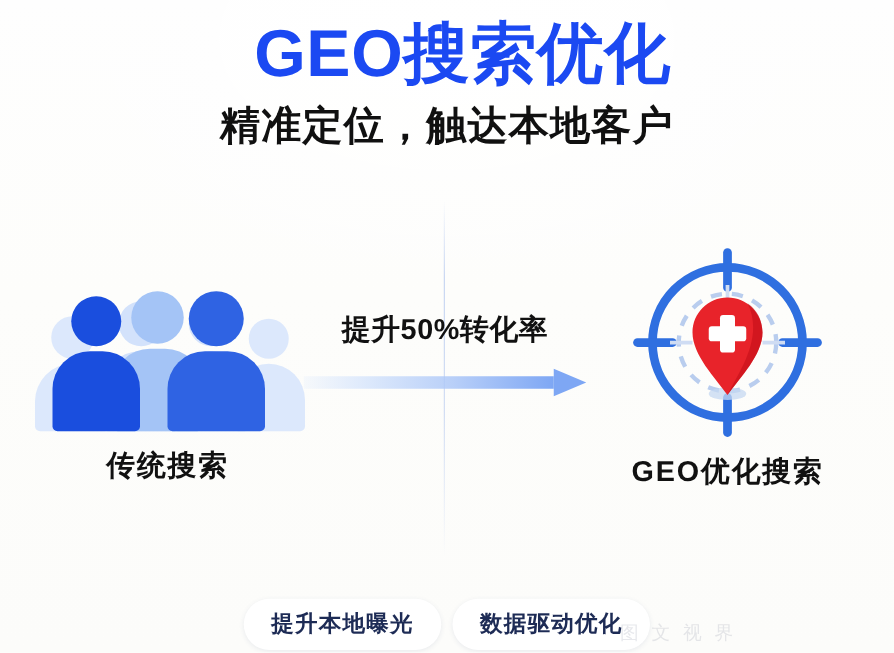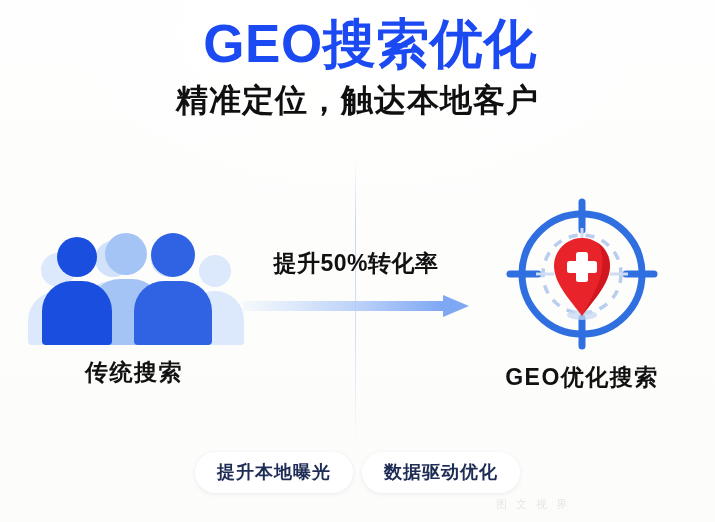--- a/index.html
+++ b/index.html
@@ -169,21 +169,21 @@
     position: absolute;
     left: 50%;
     top: 0;
     transform: translateX(-50%);
   }
 
   
   .pills {
     position: absolute;
     left: 0;
-    top: 452px;
+    top: 479px;
     width: 715px;
     display: flex;
     justify-content: center;
     gap: 9px;
   }
   .pill {
     background: #ffffff;
     color: #1d2b55;
     font-size: 18px;
     font-weight: bold;
@@ -191,21 +191,21 @@
     padding: 8px 22px 9px 22px;
     border-radius: 22px;
     box-shadow: 0 1px 4px rgba(60,80,130,0.10);
     white-space: nowrap;
   }
 
   .watermark {
     position: absolute;
     left: 496px;
     top: 497px;
-    font-size: 11px;
+    font-size: 15px;
     color: rgba(120,130,150,0.18);
     letter-spacing: 3px;
     white-space: nowrap;
   }
 </style>
 </head>
 <body>
 
 <div id="poster">
 

